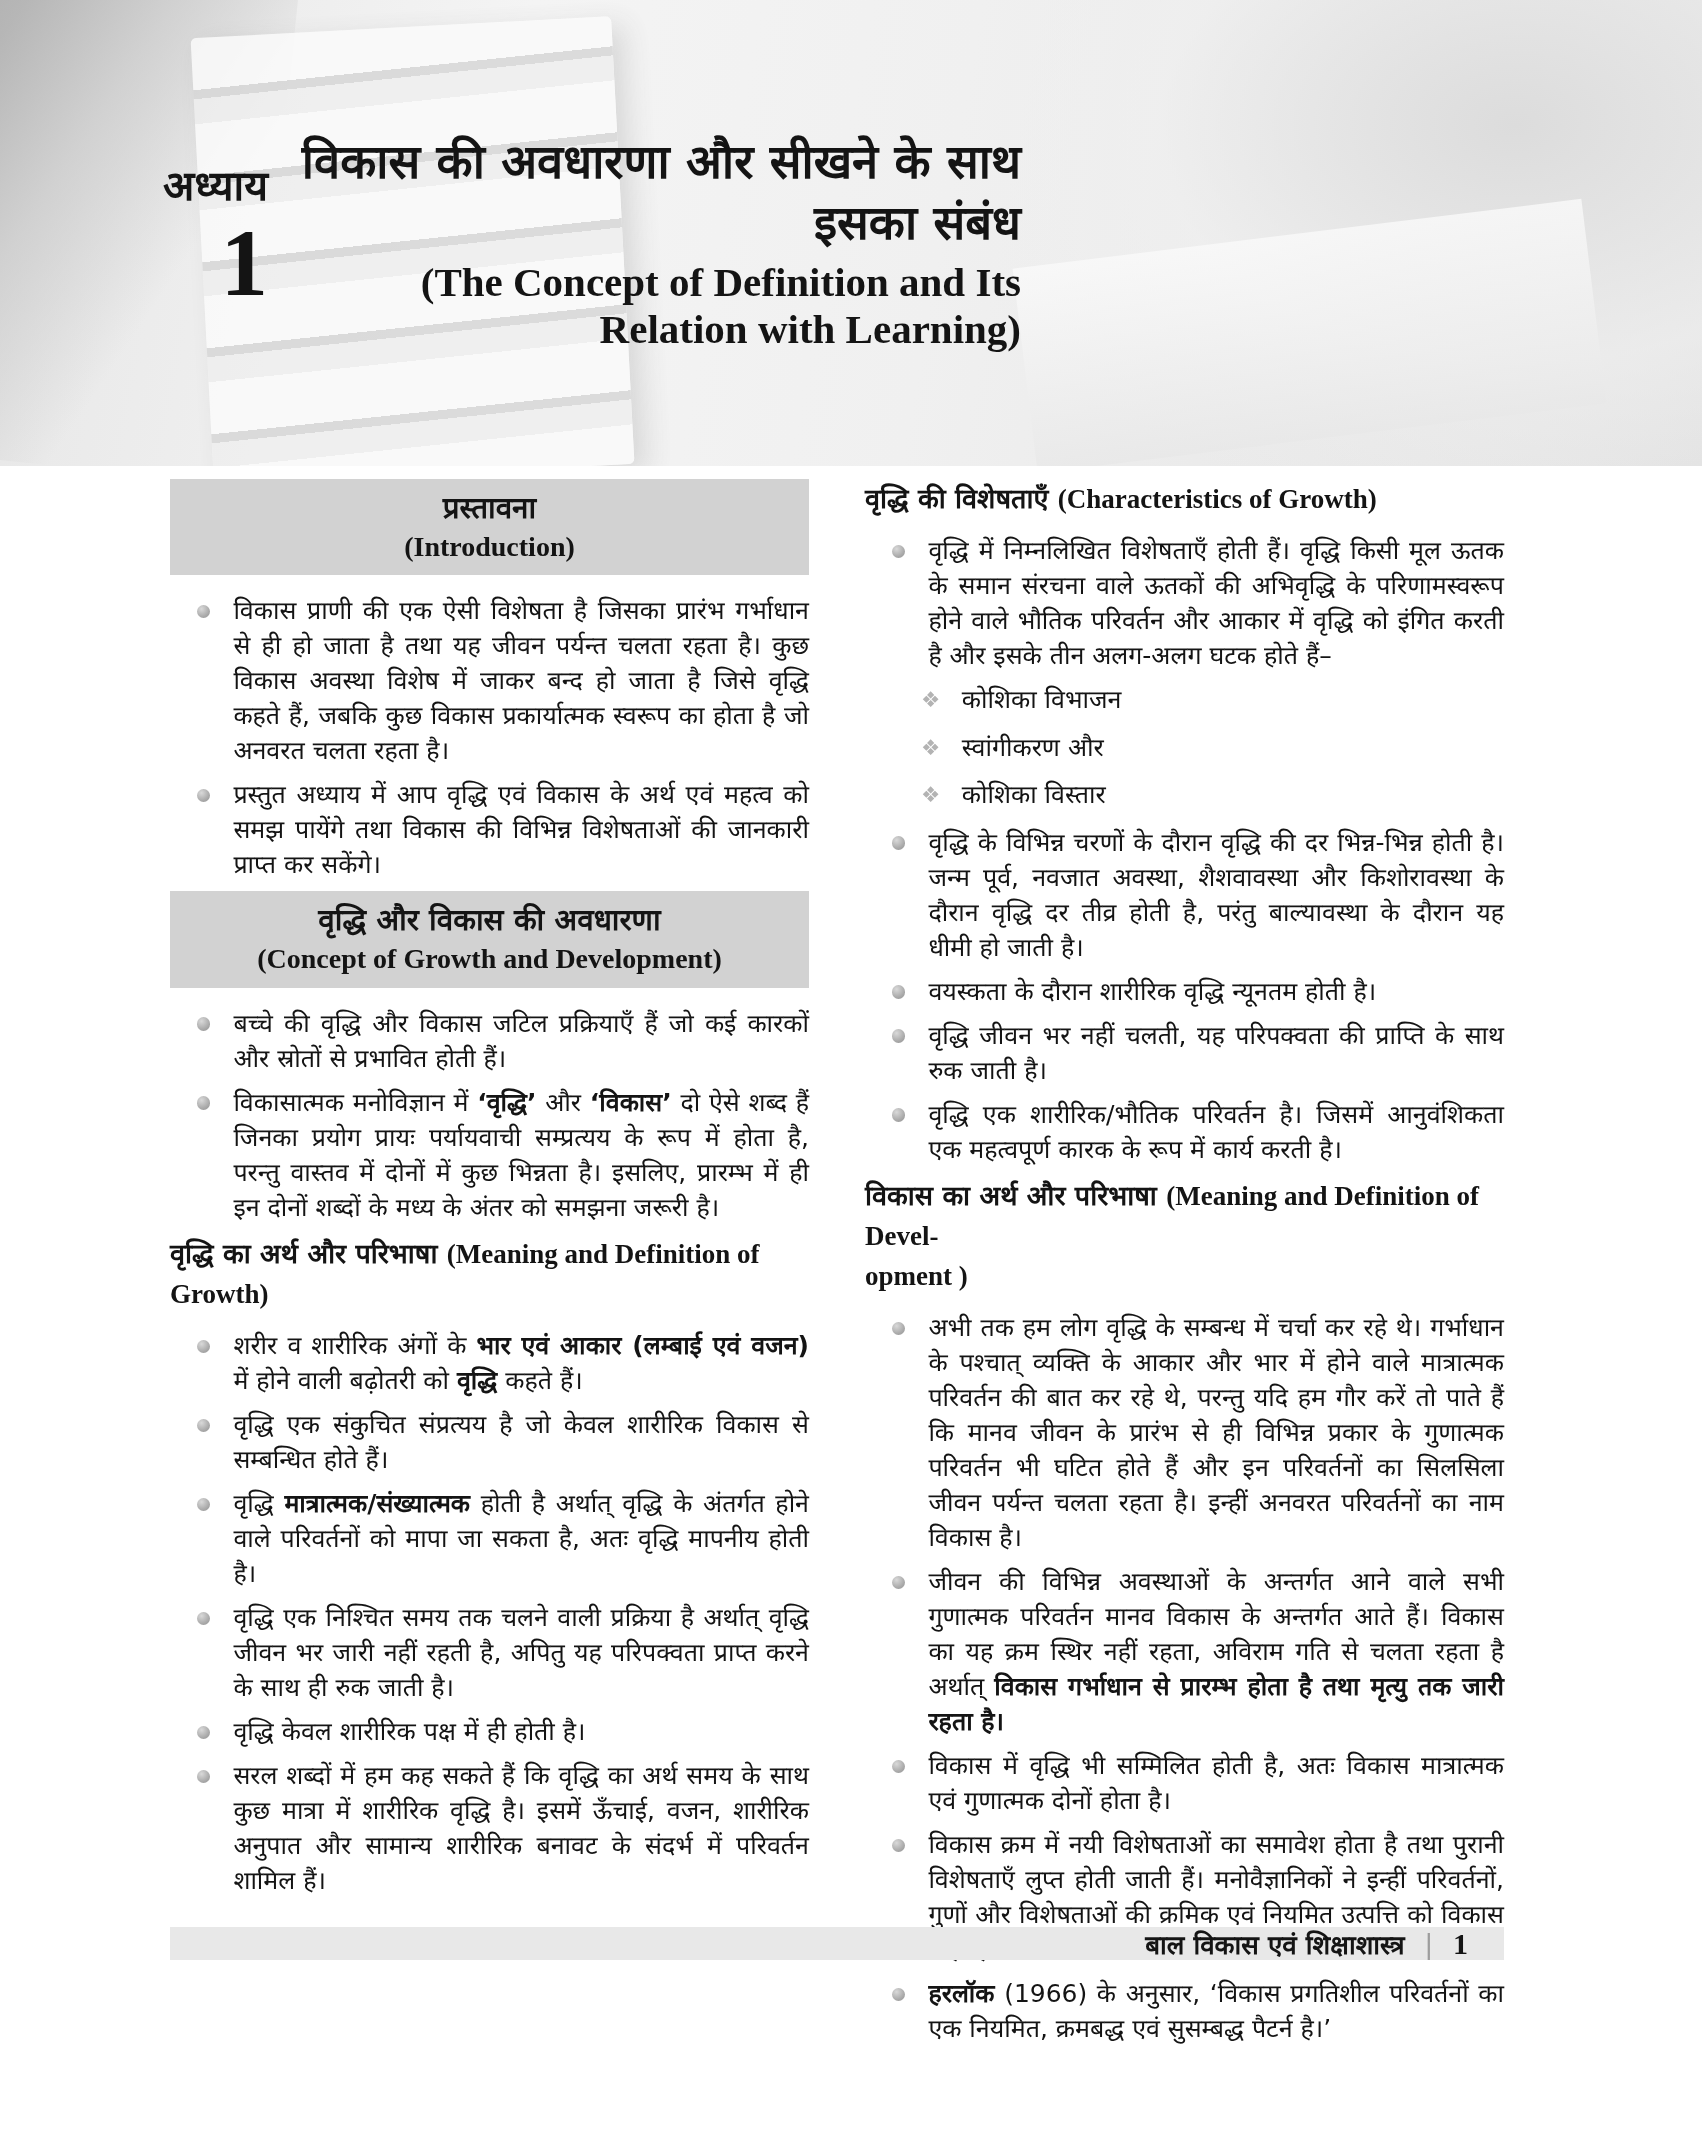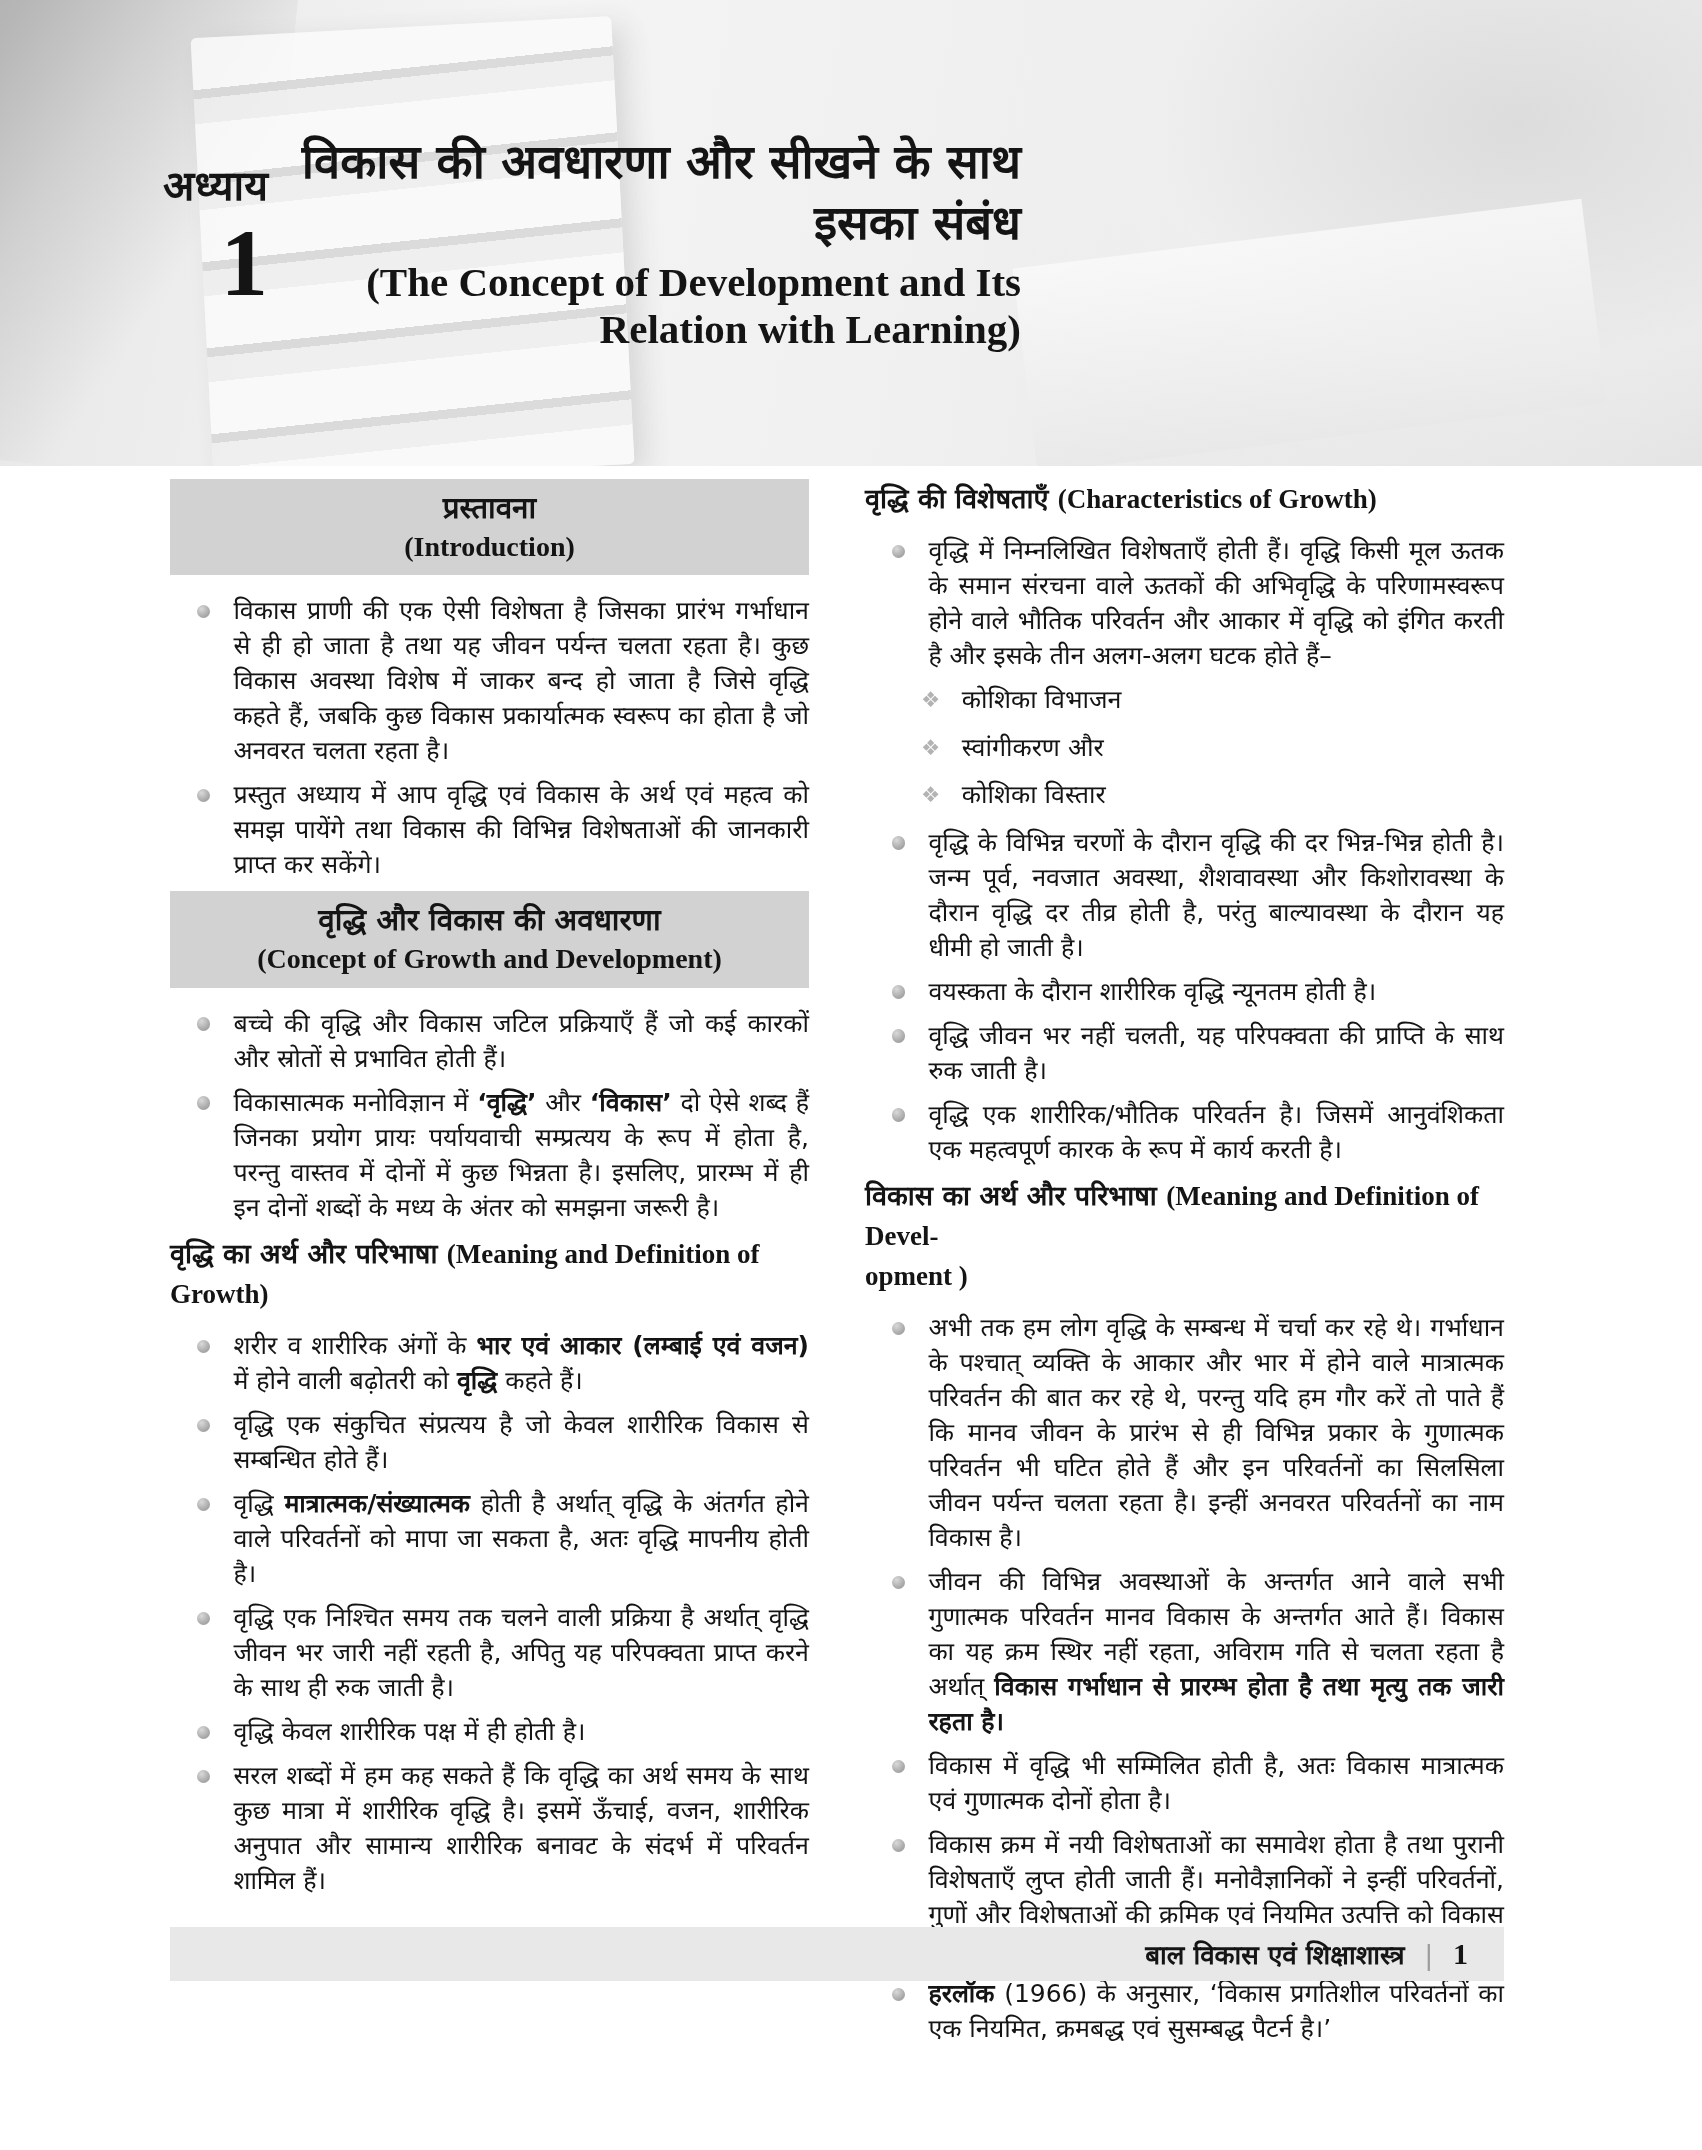--- a/index.html
+++ b/index.html
@@ -52,21 +52,21 @@
     background:radial-gradient(circle at 35% 30%,#d9d9d9 0%,#ababab 60%,#8f8f8f 100%);
   }
   .btext{flex:1;text-align:justify;font-size:25px;line-height:35px;}
   .b{font-weight:bold;}
   .i{font-style:italic;}
   .sub-bullet{display:flex;align-items:flex-start;margin:3.6px 0 12.5px 0;padding-left:56px;}
   .diamond{color:#b3b3b3;font-size:21.5px;line-height:35px;margin-right:21.5px;}
   .stext{font-size:25px;line-height:35px;}
   
   .page-footer{
-    position:absolute;left:170px;top:1927px;width:1334px;height:54px;background:#e8e8e8;z-index:3;
+    position:absolute;left:170px;top:1927px;width:1334px;height:33px;background:#e8e8e8;z-index:3;
     display:flex;align-items:center;justify-content:flex-end;padding-right:36px;box-sizing:border-box;
   }
   .footer-title{font-weight:bold;font-size:26px;}
   .footer-sep{color:#9d9d9d;margin:0 19.7px;font-size:27px;font-weight:normal;}
   .footer-page{font-family:"Liberation Serif",serif;font-weight:bold;font-size:30px;}
 </style>
 </head>
 <body>
 
 <div class="page">
@@ -81,21 +81,21 @@
       <div class="chapter-label">अध्याय</div>
       <div class="chapter-number">1</div>
     </div>
 
     <div class="title-block">
       <div class="title-hi">
         <span>विकास की अवधारणा और सीखने के साथ</span><br>
         <span>इसका संबंध</span>
       </div>
       <div class="title-en">
-        <span>(The Concept of Development and Its</span><br>
+        <span>(The Concept of Definition and Its</span><br>
         <span>Relation with Learning)</span>
       </div>
     </div>
   </header>
 
   <main class="content">
     <div class="col">
         <div class="section-box">
           <div class="box-hi">प्रस्तावना</div>
           <div class="box-en">(Introduction)</div>

